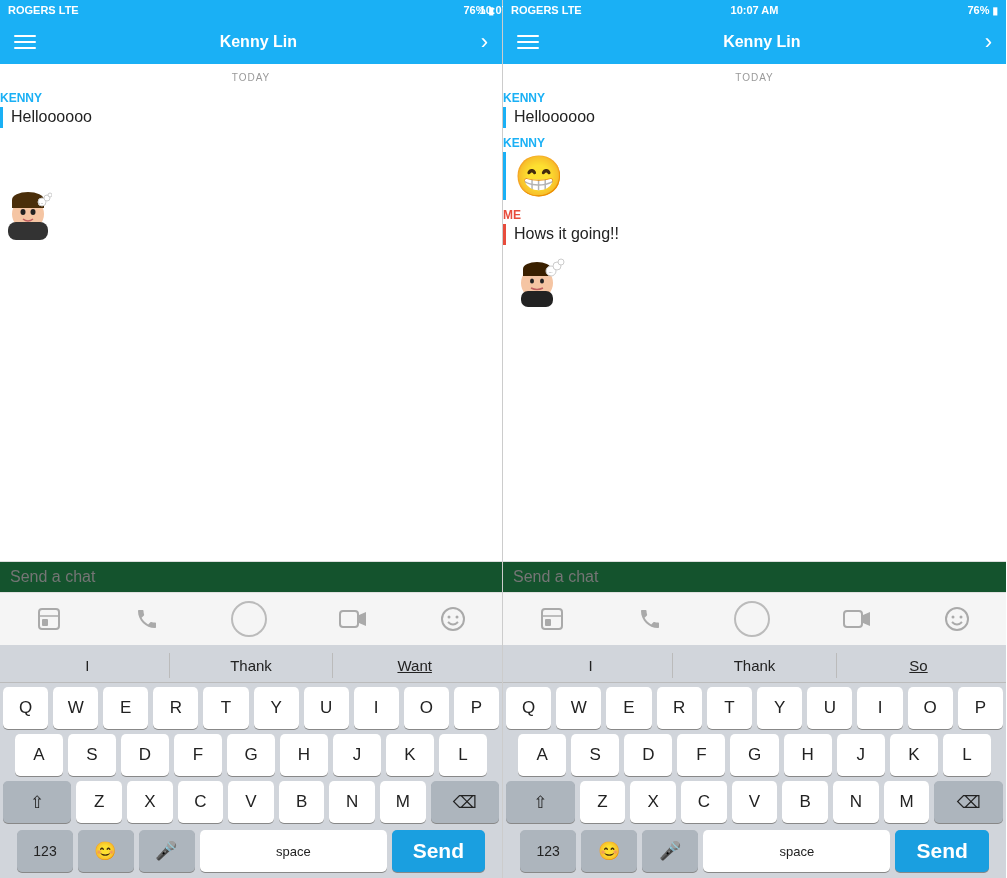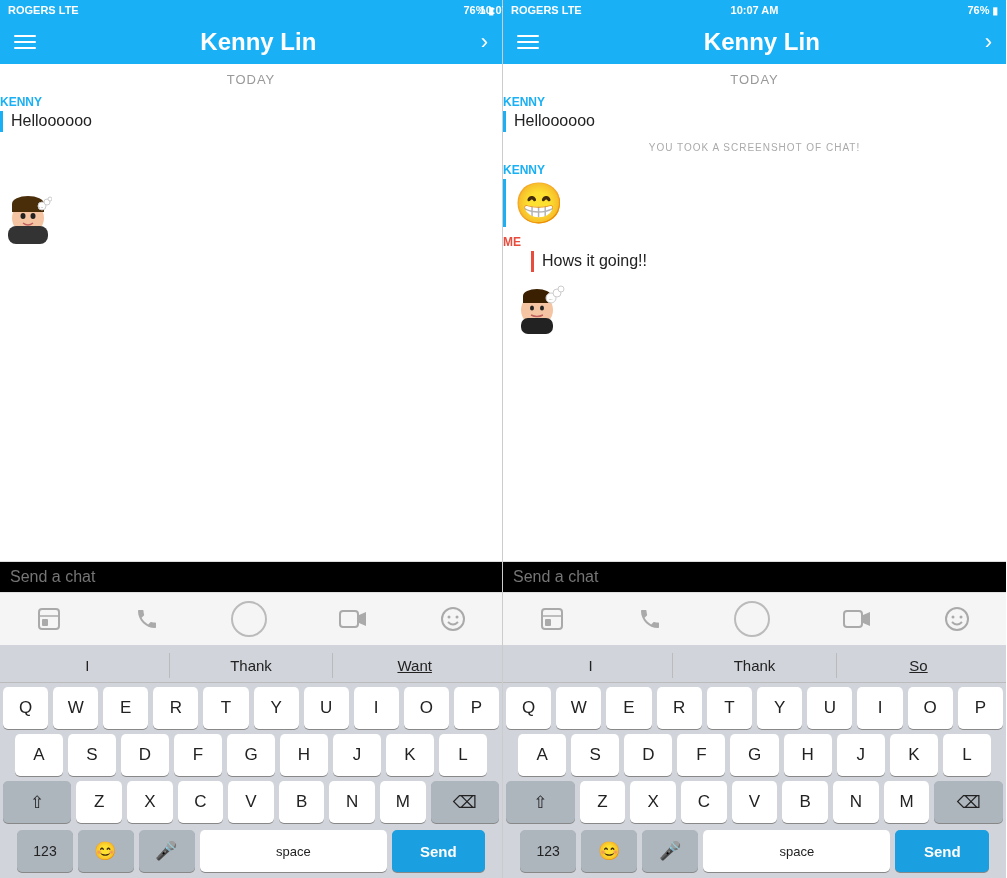--- a/index.html
+++ b/index.html
@@ -42,21 +42,21 @@
     .chat-header {
       background: #1ab0f5;
       color: white;
       display: flex;
       align-items: center;
       justify-content: space-between;
       padding: 8px 14px;
       height: 44px;
     }
     .header-title {
-      font-size: 24px;
+      font-size: 16px;
       font-weight: 600;
       color: white;
     }
     .header-icon {
       font-size: 22px;
       color: white;
       font-weight: 300;
     }
     .hamburger-icon {
       display: flex;
@@ -74,21 +74,21 @@
 
     
     .chat-area {
       flex: 1;
       overflow-y: auto;
       background: #fff;
       padding: 0;
     }
     .date-divider {
       text-align: center;
-      font-size: 13px;
+      font-size: 10px;
       color: #999;
       letter-spacing: 1px;
       padding: 8px 0 4px;
       text-transform: uppercase;
     }
     .message-block {
       padding: 4px 12px 4px 0;
     }
     .sender-name {
       font-size: 12px;
@@ -102,38 +102,37 @@
     }
     .message-content {
       border-left: 3px solid #1ab0f5;
       padding-left: 8px;
       font-size: 16px;
       color: #222;
       line-height: 1.3;
     }
     .message-content.me-border {
       border-left-color: #e74c3c;
-      margin-left: 28px;
     }
     .system-message {
       text-align: center;
       font-size: 10px;
       color: #aaa;
       letter-spacing: 1px;
       text-transform: uppercase;
       padding: 6px 0;
     }
     .emoji-large {
       font-size: 40px;
       line-height: 1.2;
     }
 
     
     .input-area {
-      background: #000000;
+      background: #14532d;
       border-top: 1px solid #ddd;
       padding: 6px 10px;
       display: flex;
       align-items: center;
     }
     .chat-input {
       flex: 1;
       border: none;
       background: transparent;
       font-size: 16px;
@@ -231,21 +230,21 @@
       justify-content: center;
       font-size: 13px;
       color: #222;
       box-shadow: 0 1px 0 #888;
       cursor: pointer;
     }
     .key-bottom.num { flex: 1.2; font-size: 14px; }
     .key-bottom.emoji { flex: 1.2; font-size: 18px; }
     .key-bottom.mic { flex: 1.2; font-size: 18px; }
     .key-bottom.space-b { flex: 4; background: white; font-size: 13px; }
-    .key-bottom.send-b { flex: 2; background: #1a9fe0; color: white; font-size: 15px; font-weight: 600; text-align: right; }
+    .key-bottom.send-b { flex: 2; background: #1a9fe0; color: white; font-size: 21px; font-weight: 600; text-align: right; }
   </style>
 </head>
 <body>
 
 <div class="phone-panel">
 
   <div class="status-bar">
     <div class="status-bar-left">
       <span>ROGERS  LTE</span>
     </div>
@@ -411,21 +410,20 @@
   </div>
 
   <div class="chat-area">
     <div class="date-divider">TODAY</div>
 
     <div class="message-block">
       <div class="sender-name">KENNY</div>
       <div class="message-content">Helloooooo</div>
     </div>
 
-    <div class="system-message">YOU TOOK A SCREENSHOT OF CHAT!</div>
 
     <div class="message-block">
       <div class="sender-name">KENNY</div>
       <div class="message-content">
         <span class="emoji-large">😁</span>
       </div>
     </div>
 
     <div class="message-block">
       <div class="sender-name me">ME</div>

